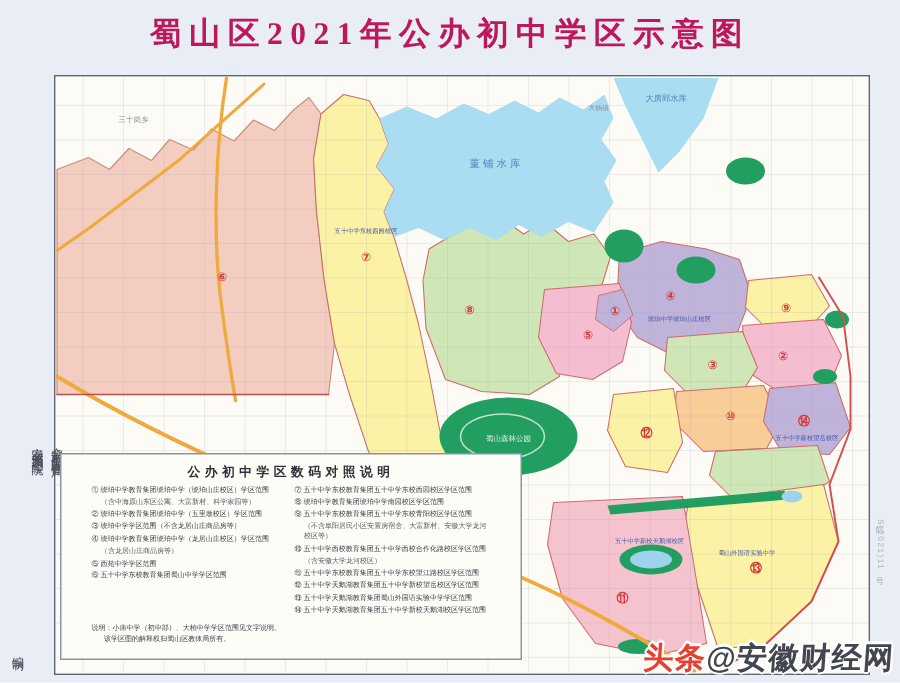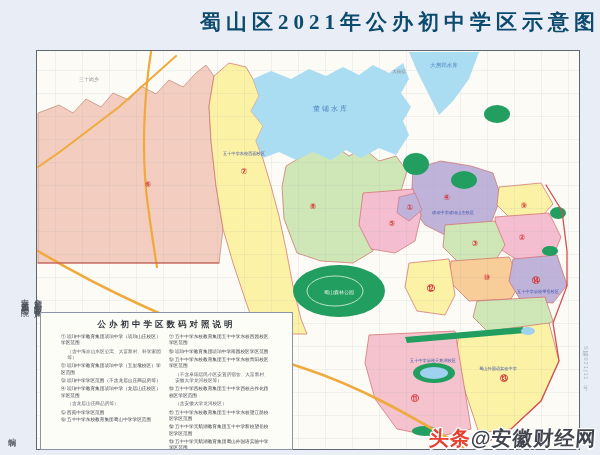--- a/index.html
+++ b/index.html
@@ -1,26 +1,26 @@
 <!DOCTYPE html>
 <html><head>
 <meta charset="utf-8">
 <style>
   html,body{margin:0;padding:0;}
   body{width:600px;height:455px;overflow:hidden;font-family:"Liberation Sans",sans-serif;}
   #page{position:relative;width:600px;height:455px;background:#e9edf6;}
   
-  #map-title{position:absolute;top:8px;left:0;width:100%;margin:0;text-align:right;
-    font-family:"Liberation Serif",serif;font-weight:bold;font-size:21px;letter-spacing:5px;color:#0c4a6e;}
+  #map-title{position:absolute;top:8px;left:0;width:100%;margin:0;text-align:center;
+    font-family:"Liberation Serif",serif;font-weight:bold;font-size:21px;letter-spacing:5px;color:#be185d;}
   
   #map-frame{position:absolute;left:36px;top:50px;width:542px;height:398px;
     border:1px solid #5f6670;background:#fcfbf5;box-sizing:content-box;}
   #map-frame svg{display:block;}
   
-  .legend{position:absolute;left:40px;top:312px;width:253px;height:138px;background:#fdfdf8;
+  .legend{position:absolute;left:40px;top:302px;width:308px;height:138px;background:#fdfdf8;
     border:1px solid #8a93a8;box-sizing:border-box;padding:3px 20px;z-index:5;overflow:hidden;}
   .legend-title{text-align:center;font-size:8.5px;font-weight:bold;letter-spacing:3px;color:#2e3238;margin:3px 0 2px 0;}
   .legend-scale{width:192%;transform:scale(0.52);transform-origin:0 0;font-size:9px;color:#3a3f46;line-height:1.42;}
   .legend-cols{display:flex;gap:10px;}
   .legend-cols .col{flex:1;}
   .li{margin-bottom:3px;}
   .li.cont{padding-left:12px;color:#555a62;}
   .legend-note{margin-top:7px;color:#3a3f46;}
   .legend-note.n2{margin-top:1px;padding-left:16px;}
   

